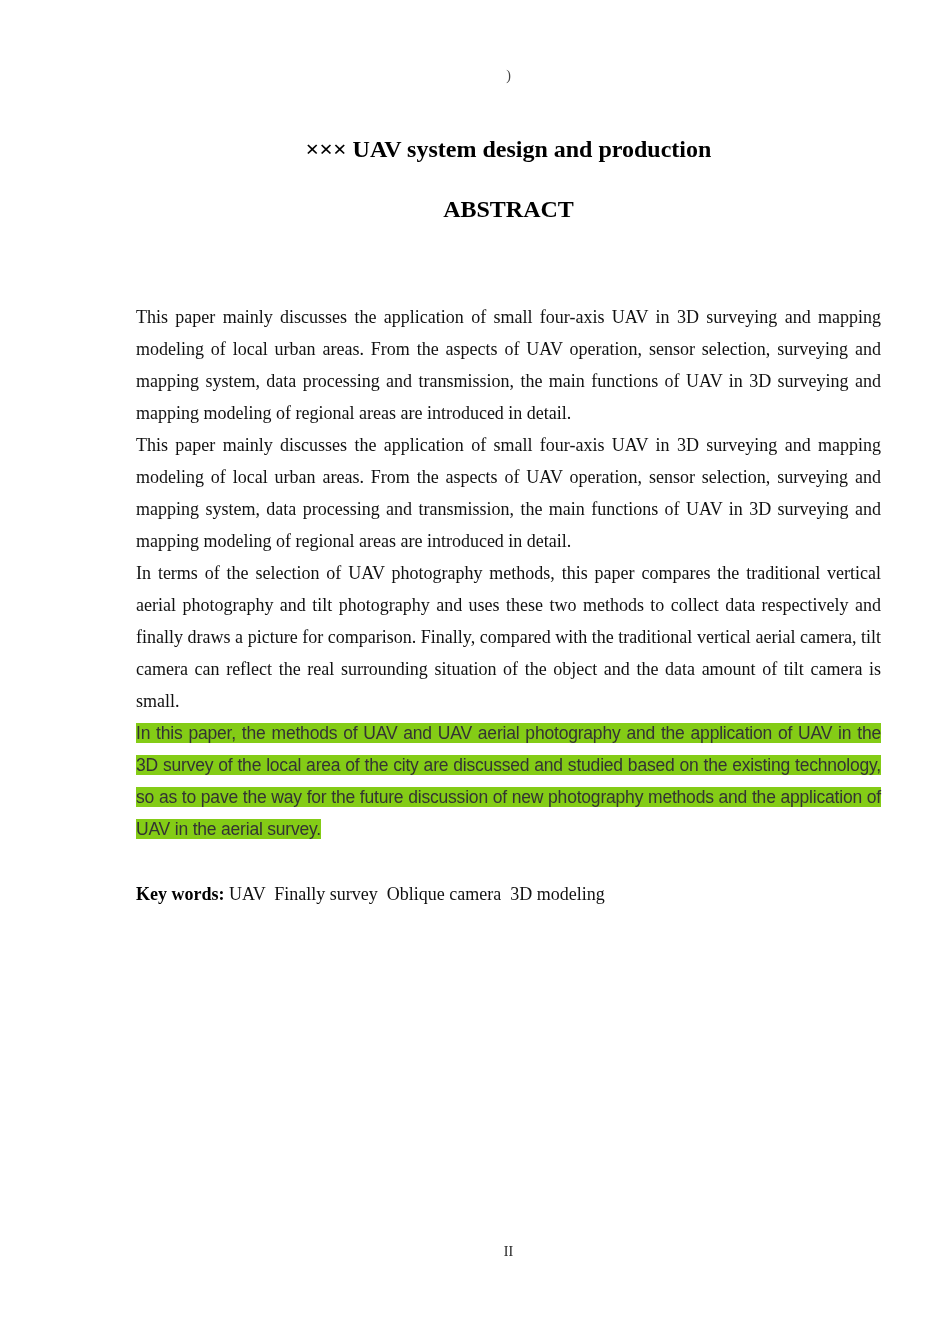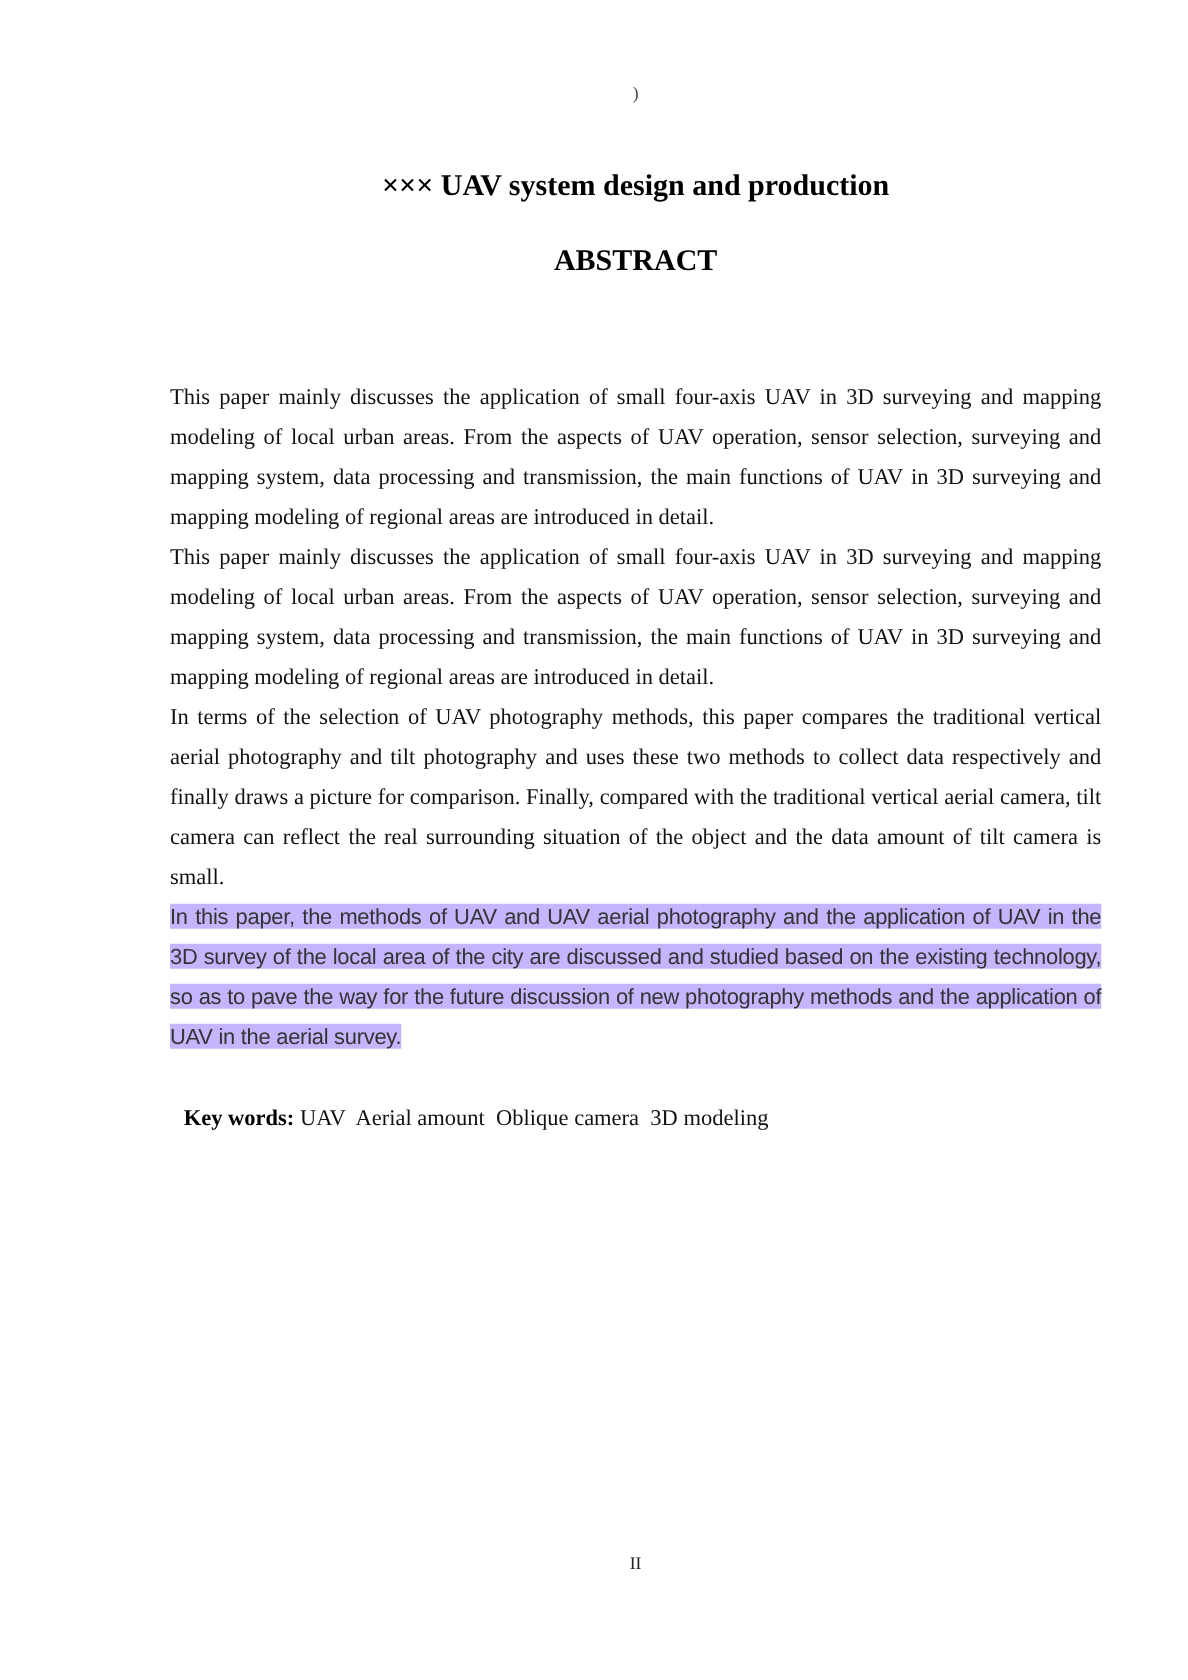--- a/index.html
+++ b/index.html
@@ -22,27 +22,27 @@
   }
   .para {
     font-family: "Liberation Serif", serif; font-size: 18px; line-height: 32px;
     color: #111; text-align: justify; margin: 0;
   }
   .para.highlight {
     font-family: "Liberation Sans", sans-serif; font-size: 17.5px; color: #333;
     letter-spacing: -0.2px;
   }
   .para.highlight span.hl {
-    background: #c4b5fd;
+    background: #84cc16;
   }
   .keywords {
     position: absolute; top: 884px; left: 136px;
     font-family: "Liberation Serif", serif; font-size: 18px; color: #111; white-space: pre;
   }
-  .keywords .kw-label { font-weight: bold; color: #000; margin-left: 11px; }
+  .keywords .kw-label { font-weight: bold; color: #000; }
   .page-number {
     position: absolute; top: 1244px; left: 0; width: 1017px; text-align: center;
     font-family: "Liberation Serif", serif; font-size: 14px; color: #222;
   }
 </style>
 </head>
 <body>
 
 <div class="page">
   <div class="header-mark">)</div>
@@ -51,16 +51,16 @@
 
   <div class="abstract-heading">ABSTRACT</div>
 
   <div class="body">
     <p class="para">This paper mainly discusses the application of small four-axis UAV in 3D surveying and mapping modeling of local urban areas. From the aspects of UAV operation, sensor selection, surveying and mapping system, data processing and transmission, the main functions of UAV in 3D surveying and mapping modeling of regional areas are introduced in detail.</p>
     <p class="para">This paper mainly discusses the application of small four-axis UAV in 3D surveying and mapping modeling of local urban areas. From the aspects of UAV operation, sensor selection, surveying and mapping system, data processing and transmission, the main functions of UAV in 3D surveying and mapping modeling of regional areas are introduced in detail.</p>
     <p class="para">In terms of the selection of UAV photography methods, this paper compares the traditional vertical aerial photography and tilt photography and uses these two methods to collect data respectively and finally draws a picture for comparison. Finally, compared with the traditional vertical aerial camera, tilt camera can reflect the real surrounding situation of the object and the data amount of tilt camera is small.</p>
     <p class="para highlight"><span class="hl">In this paper, the methods of UAV and UAV aerial photography and the application of UAV in the 3D survey of the local area of the city are discussed and studied based on the existing technology, so as to pave the way for the future discussion of new photography methods and the application of UAV in the aerial survey.</span></p>
   </div>
 
-  <div class="keywords"><span class="kw-label">Key words:</span><span> UAV  Aerial amount  Oblique camera  3D modeling</span></div>
+  <div class="keywords"><span class="kw-label">Key words:</span><span> UAV  Finally survey  Oblique camera  3D modeling</span></div>
 
   <div class="page-number">II</div>
 </div>
 
 </body></html>

